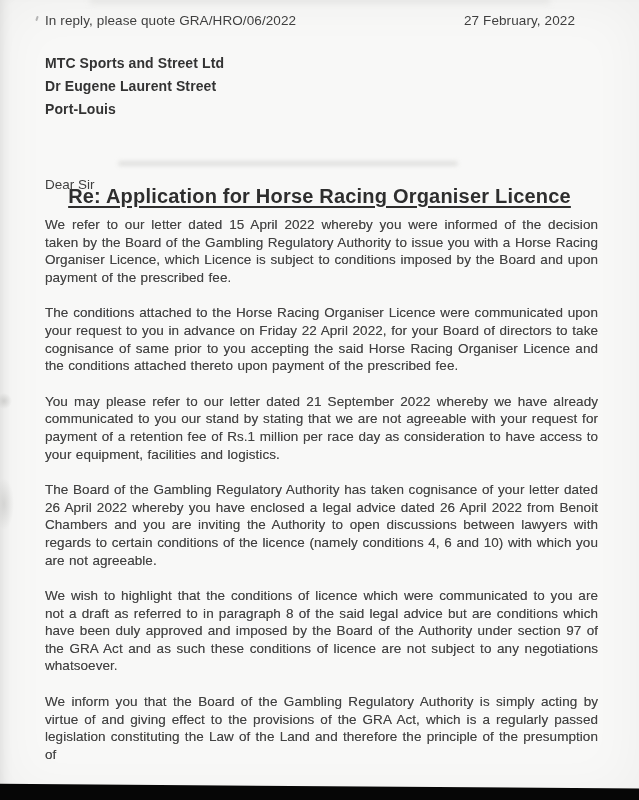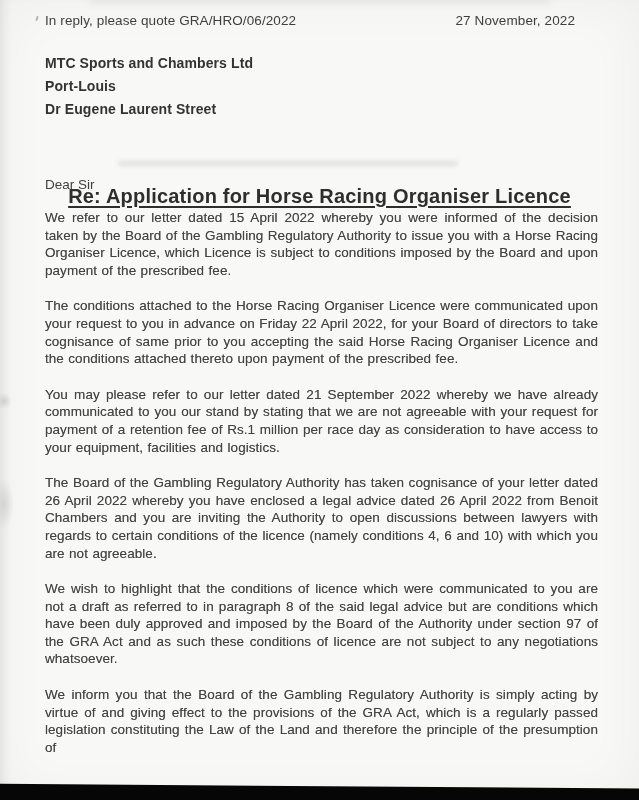--- a/index.html
+++ b/index.html
@@ -64,21 +64,21 @@
     font-size: 20px;
     color: #2e2e2e;
     text-decoration: underline;
     text-underline-offset: 3px;
     text-decoration-thickness: 1.5px;
     letter-spacing: 0.2px;
   }
   
   .body-text {
     position: absolute;
-    top: 209px;
+    top: 216px;
     left: 45px;
     width: 553px;
   }
   .body-text p {
     margin: 0 0 18px 0;
     font-size: 13.5px;
     line-height: 17.6px;
     text-align: justify;
     color: #434343;
     letter-spacing: 0.05px;
@@ -176,27 +176,27 @@
 </head>
 <body>
 
 <div class="page">
 
   <div class="smudge-top"></div>
   <div class="artifact-tick"></div>
 
   <div class="header-row">
     <span class="header-ref">In reply, please quote GRA/HRO/06/2022</span>
-    <span class="header-date">27 November, 2022</span>
+    <span class="header-date">27 February, 2022</span>
   </div>
 
   <div class="recipient">
-    <div>MTC Sports and Chambers Ltd</div>
+    <div>MTC Sports and Street Ltd</div>
+    <div>Dr Eugene Laurent Street</div>
     <div>Port-Louis</div>
-    <div>Dr Eugene Laurent Street</div>
   </div>
 
   <div class="artifact-streak"></div>
 
   <div class="salutation">Dear Sir</div>
 
   <div class="subject">Re: Application for Horse Racing Organiser Licence</div>
 
   <div class="body-text">
     <p>We refer to our letter dated 15 April 2022 whereby you were informed of the decision taken by the Board of the Gambling Regulatory Authority to issue you with a Horse Racing Organiser Licence, which Licence is subject to conditions imposed by the Board and upon payment of the prescribed fee.</p>

